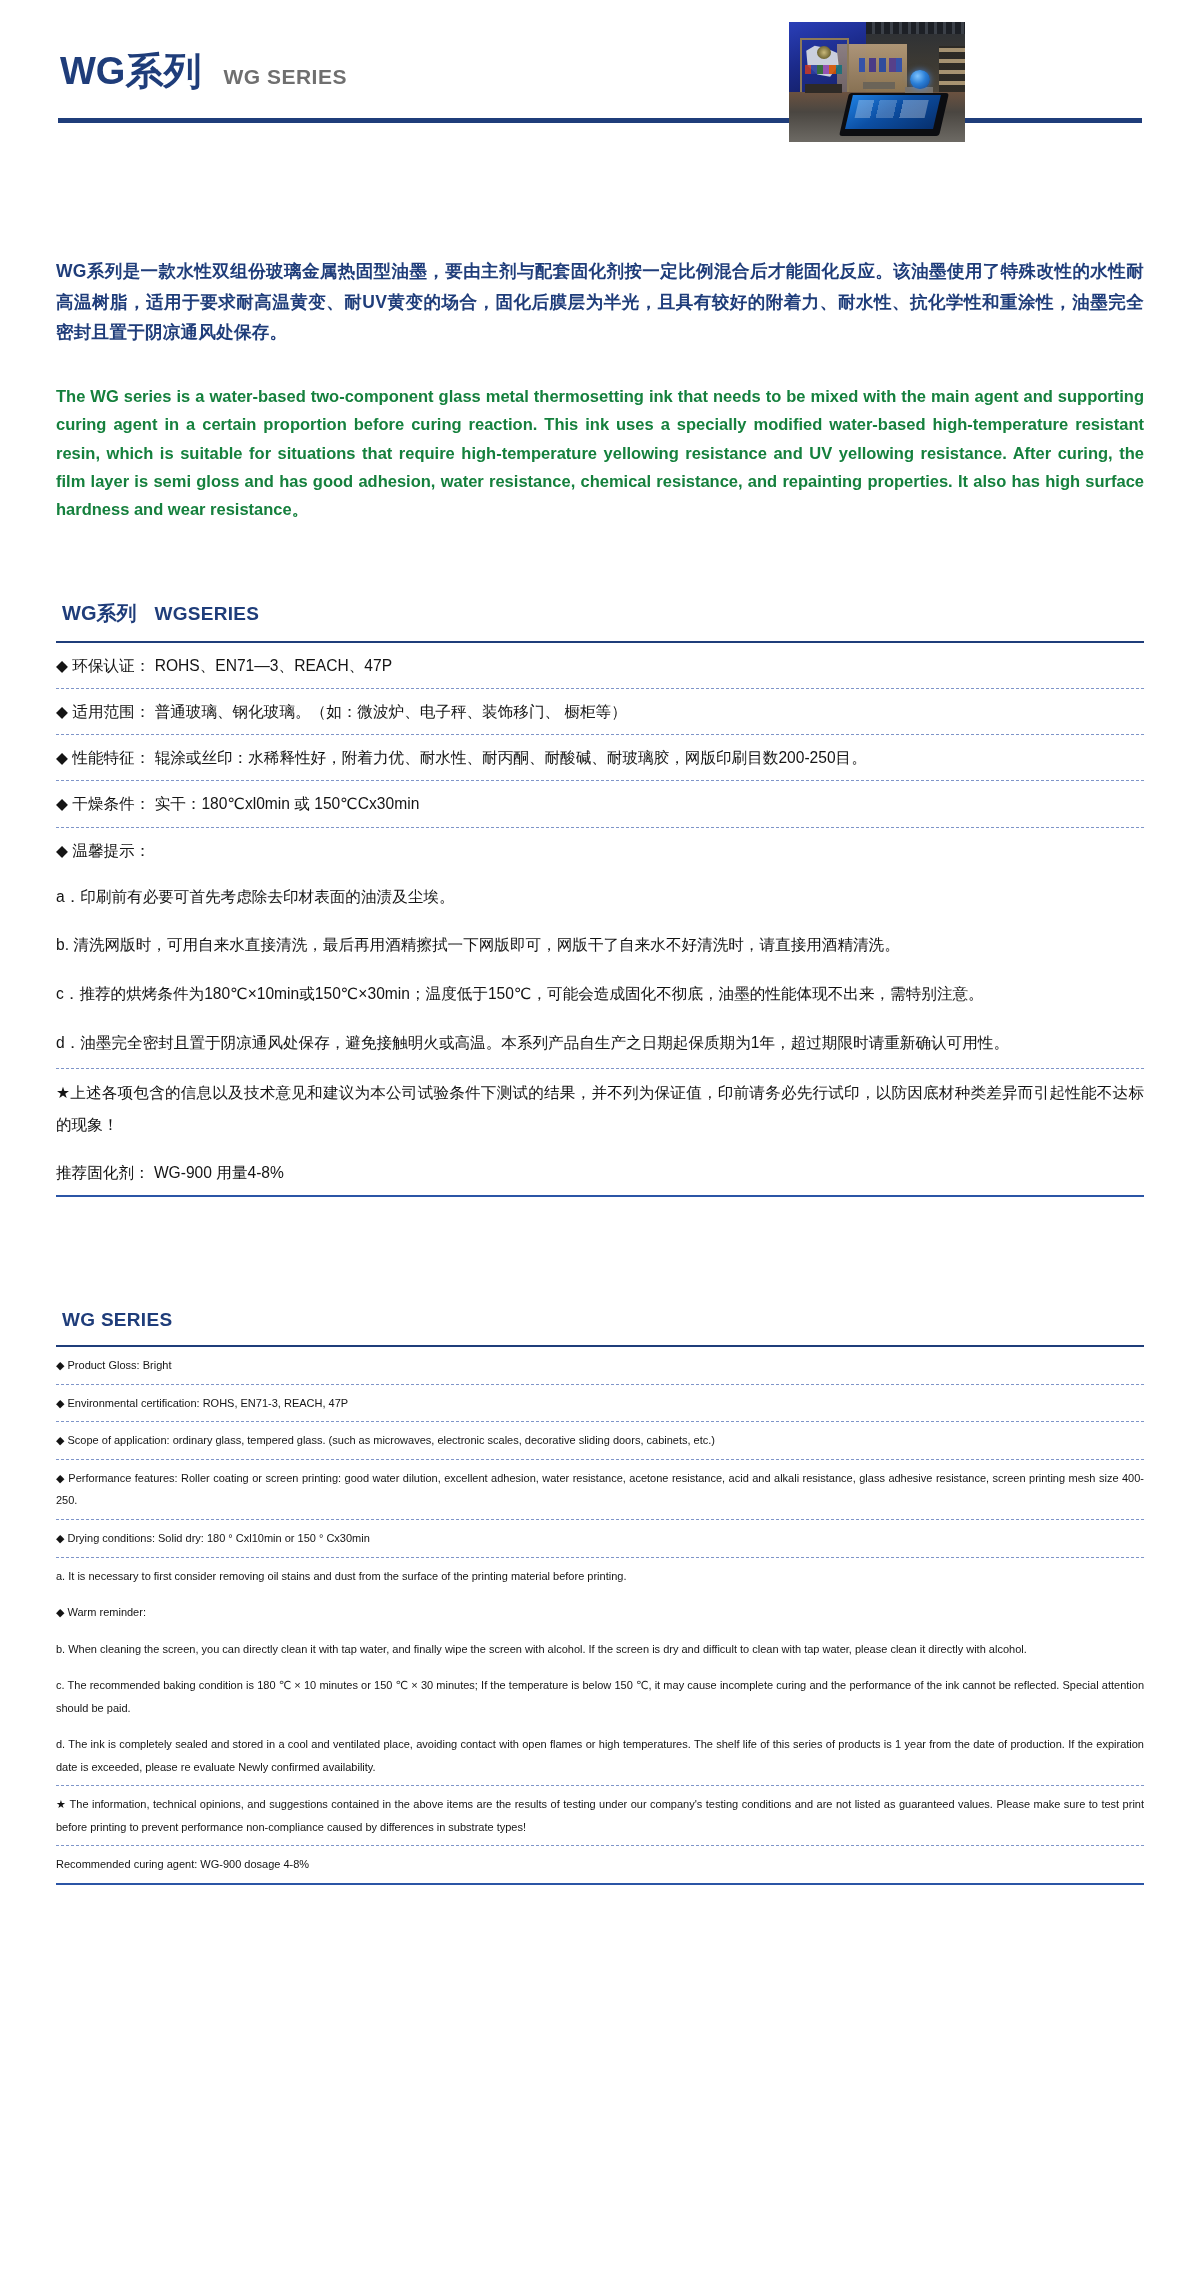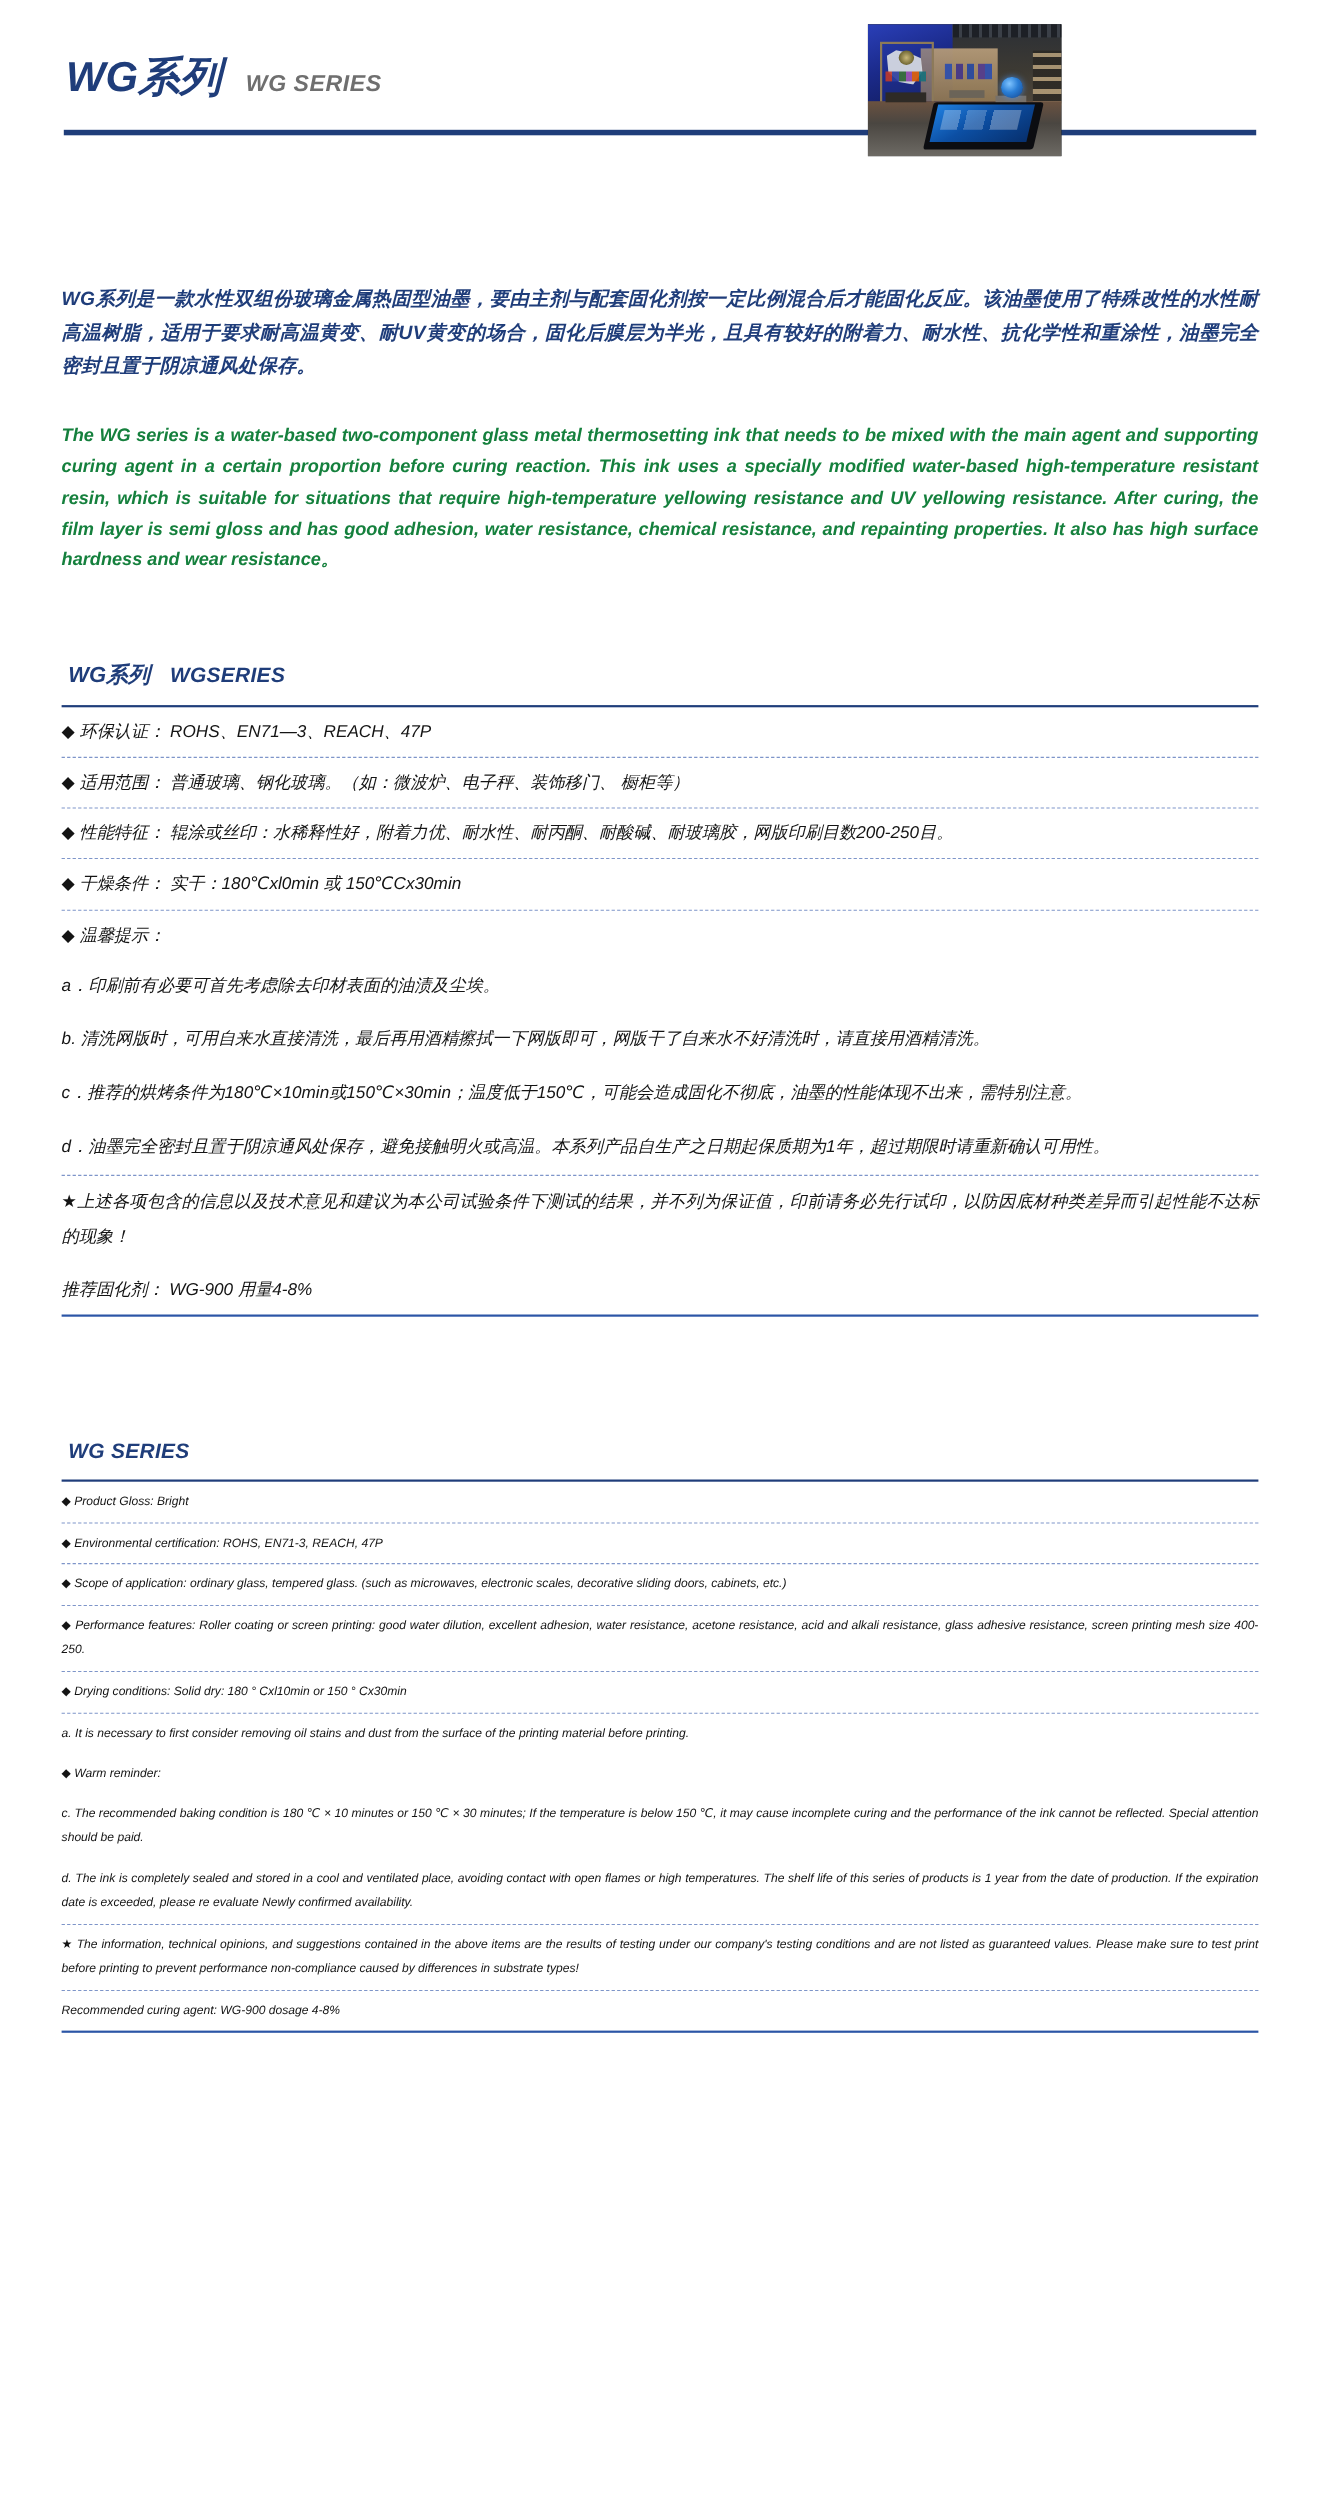--- a/index.html
+++ b/index.html
@@ -13,21 +13,20 @@
     font-family: "Liberation Sans", "DejaVu Sans", sans-serif;
     color: #1a1a1a;
     position: relative;
     overflow: hidden;
   }
   .page {
     width: 1200px;
     min-height: 2269px;
     position: relative;
     box-sizing: border-box;
-    font-style: italic;
   }
 
   
   .header {
     position: relative;
     height: 168px;
   }
   .header-title-wrap {
     position: absolute;
     left: 60px;
@@ -310,20 +309,21 @@
     <div class="section-topline"></div>
 
     <ul class="spec-list">
       <li class="spec-row">◆ Product Gloss: Bright</li>
       <li class="spec-row">◆ Environmental certification: ROHS, EN71-3, REACH, 47P</li>
       <li class="spec-row">◆ Scope of application: ordinary glass, tempered glass. (such as microwaves, electronic scales, decorative sliding doors, cabinets, etc.)</li>
       <li class="spec-row">◆ Performance features: Roller coating or screen printing: good water dilution, excellent adhesion, water resistance, acetone resistance, acid and alkali resistance, glass adhesive resistance, screen printing mesh size 400-250.</li>
       <li class="spec-row">◆ Drying conditions: Solid dry: 180 ° Cxl10min or 150 ° Cx30min</li>
       <li class="spec-row no-rule">a. It is necessary to first consider removing oil stains and dust from the surface of the printing material before printing.</li>
       <li class="spec-row no-rule">◆ Warm reminder:</li>
+      <li class="spec-row no-rule">b. When cleaning the screen, you can directly clean it with tap water, and finally wipe the screen with alcohol. If the screen is dry and difficult to clean with tap water, please clean it directly with alcohol.</li>
       <li class="spec-row no-rule">c. The recommended baking condition is 180 ℃ × 10 minutes or 150 ℃ × 30 minutes; If the temperature is below 150 ℃, it may cause incomplete curing and the performance of the ink cannot be reflected. Special attention should be paid.</li>
       <li class="spec-row">d. The ink is completely sealed and stored in a cool and ventilated place, avoiding contact with open flames or high temperatures. The shelf life of this series of products is 1 year from the date of production. If the expiration date is exceeded, please re evaluate Newly confirmed availability.</li>
       <li class="spec-row">★ The information, technical opinions, and suggestions contained in the above items are the results of testing under our company's testing conditions and are not listed as guaranteed values. Please make sure to test print before printing to prevent performance non-compliance caused by differences in substrate types!</li>
       <li class="spec-row no-rule">Recommended curing agent: WG-900 dosage 4-8%</li>
     </ul>
 
     <div class="section-botline"></div>
   </div>
 
   <div class="footer-space"></div>

